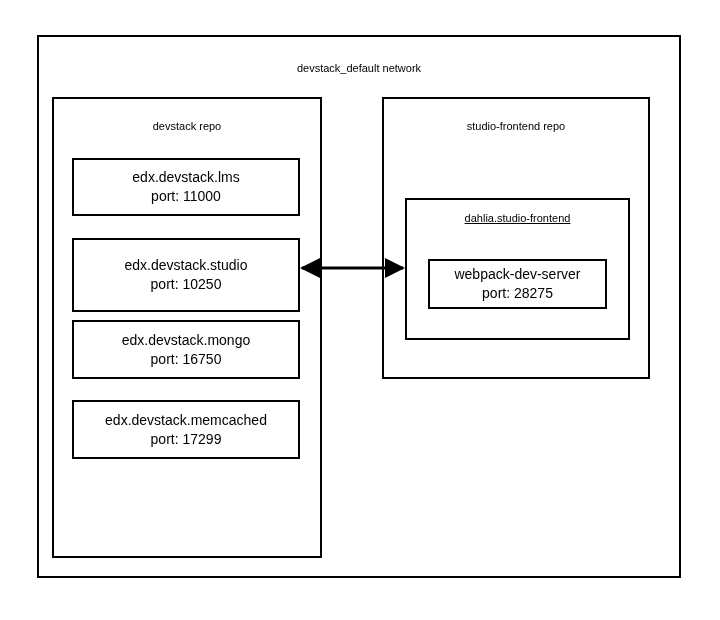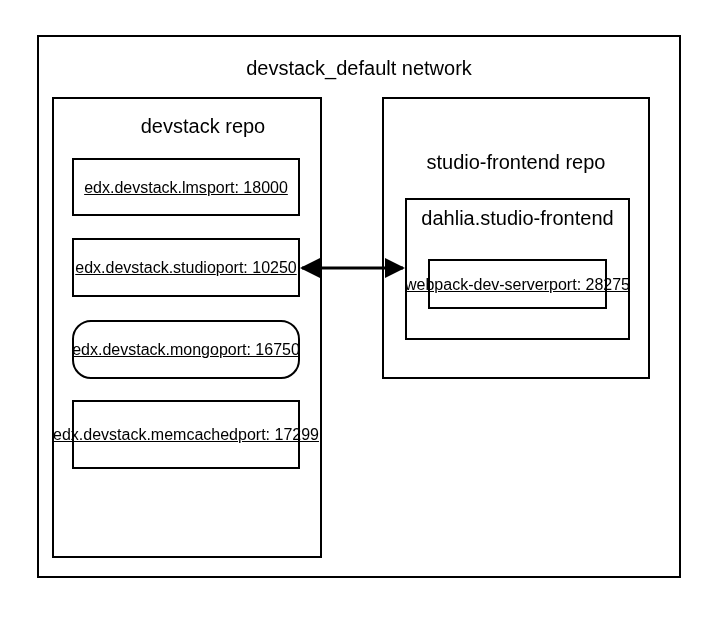--- a/index.html
+++ b/index.html
@@ -24,33 +24,33 @@
     box-sizing: border-box;
     background: #ffffff;
     border: 2px solid #000000;
   }
   .group-label {
     position: absolute;
     left: 0;
     right: 0;
     text-align: center;
     color: #000000;
-    font-size: 20px;
+    font-size: 11px;
     line-height: 18px;
     white-space: nowrap;
   }
   .leaf {
     display: flex;
+    flex-direction: column;
     align-items: center;
     justify-content: center;
     text-align: center;
     color: #000000;
-    font-size: 16px;
+    font-size: 14px;
     line-height: 19px;
-    text-decoration: underline;
   }
   .leaf .l1, .leaf .l2 {
     display: block;
     white-space: nowrap;
   }
   #arrow-layer {
     position: absolute;
     left: 0;
     top: 0;
     width: 720px;
@@ -62,50 +62,50 @@
 <body>
 
 <div id="canvas">
 
   <div class="box" style="left:37px; top:35px; width:644px; height:543px;"></div>
 
   <div class="group-label" style="left:37px; top:59px; width:644px;">devstack_default network</div>
 
   <div class="box" style="left:52px; top:97px; width:270px; height:461px;"></div>
 
-  <div class="group-label" style="left:52px; top:117px; width:270px;margin-left:16px;">devstack repo</div>
+  <div class="group-label" style="left:52px; top:117px; width:270px;">devstack repo</div>
 
   <div class="box leaf" style="left:72px; top:158px; width:228px; height:58px;">
     <span class="l1">edx.devstack.lms</span>
-    <span class="l2">port: 18000</span>
+    <span class="l2">port: 11000</span>
   </div>
 
-  <div class="box leaf" style="left:72px; top:238px; width:228px; height:59px;">
+  <div class="box leaf" style="left:72px; top:238px; width:228px; height:74px;">
     <span class="l1">edx.devstack.studio</span>
     <span class="l2">port: 10250</span>
   </div>
 
-  <div class="box leaf" style="left:72px; top:320px; width:228px; height:59px;border-radius:19px;">
+  <div class="box leaf" style="left:72px; top:320px; width:228px; height:59px;">
     <span class="l1">edx.devstack.mongo</span>
     <span class="l2">port: 16750</span>
   </div>
 
-  <div class="box leaf" style="left:72px; top:400px; width:228px; height:69px;text-align:right;">
+  <div class="box leaf" style="left:72px; top:400px; width:228px; height:59px;text-align:right;">
     <span class="l1">edx.devstack.memcached</span>
     <span class="l2">port: 17299</span>
   </div>
 
 
   <div class="box" style="left:382px; top:97px; width:268px; height:282px;"></div>
 
-  <div class="group-label" style="left:382px; top:117px; width:268px;margin-top:36px;">studio-frontend repo</div>
+  <div class="group-label" style="left:382px; top:117px; width:268px;">studio-frontend repo</div>
 
   <div class="box" style="left:405px; top:198px; width:225px; height:142px;"></div>
 
-  <div class="group-label" style="left:405px; top:209px; width:225px;">dahlia.studio-frontend</div>
+  <div class="group-label" style="left:405px; top:209px; width:225px;text-decoration:underline;">dahlia.studio-frontend</div>
 
   <div class="box leaf" style="left:428px; top:259px; width:179px; height:50px;">
     <span class="l1">webpack-dev-server</span>
     <span class="l2">port: 28275</span>
   </div>
 
   <svg id="arrow-layer" width="720" height="620" viewBox="0 0 720 620">
     <g>
       <line x1="302" y1="268" x2="403" y2="268" stroke="#000000" stroke-width="3"></line>
       <polygon points="300,268 320,258 320,278" fill="#000000"></polygon>

